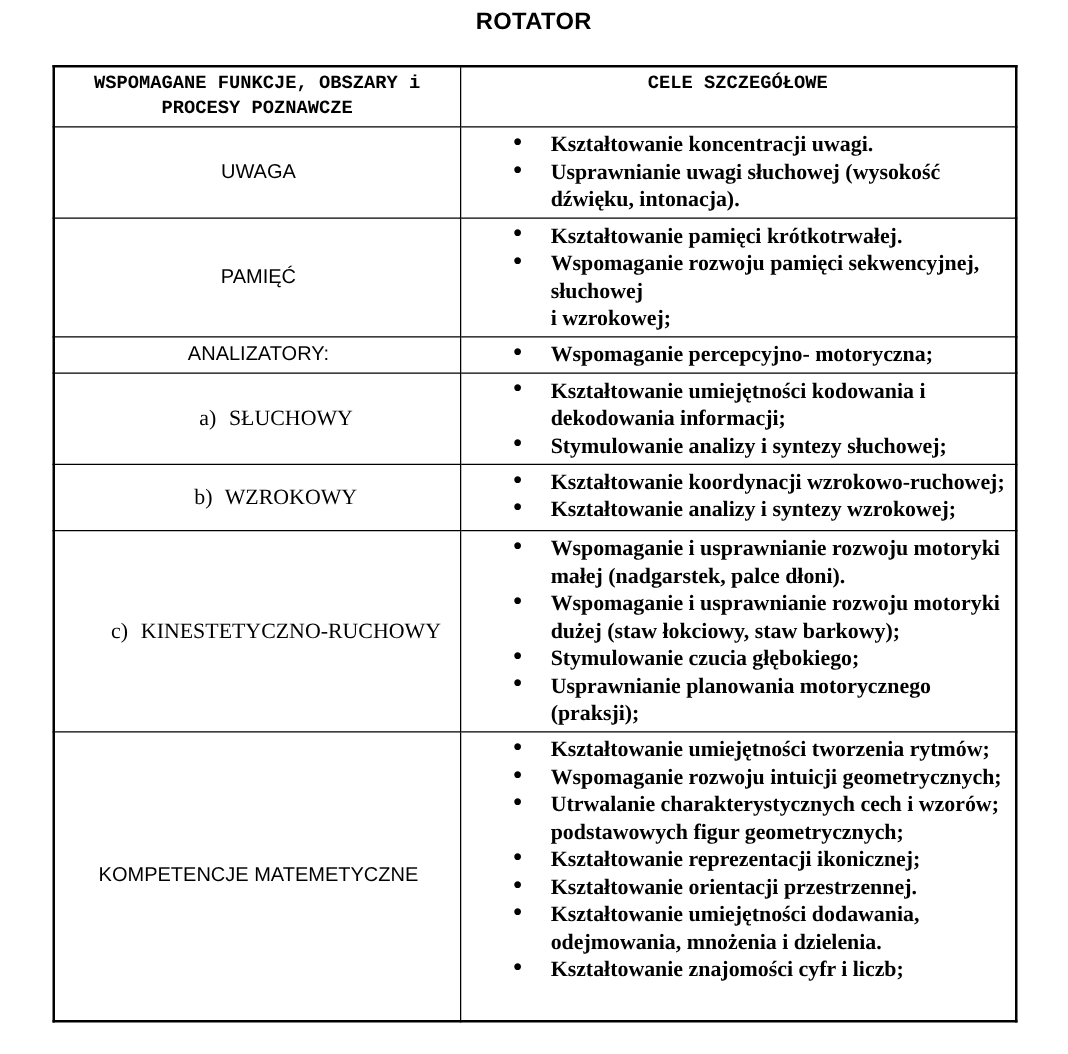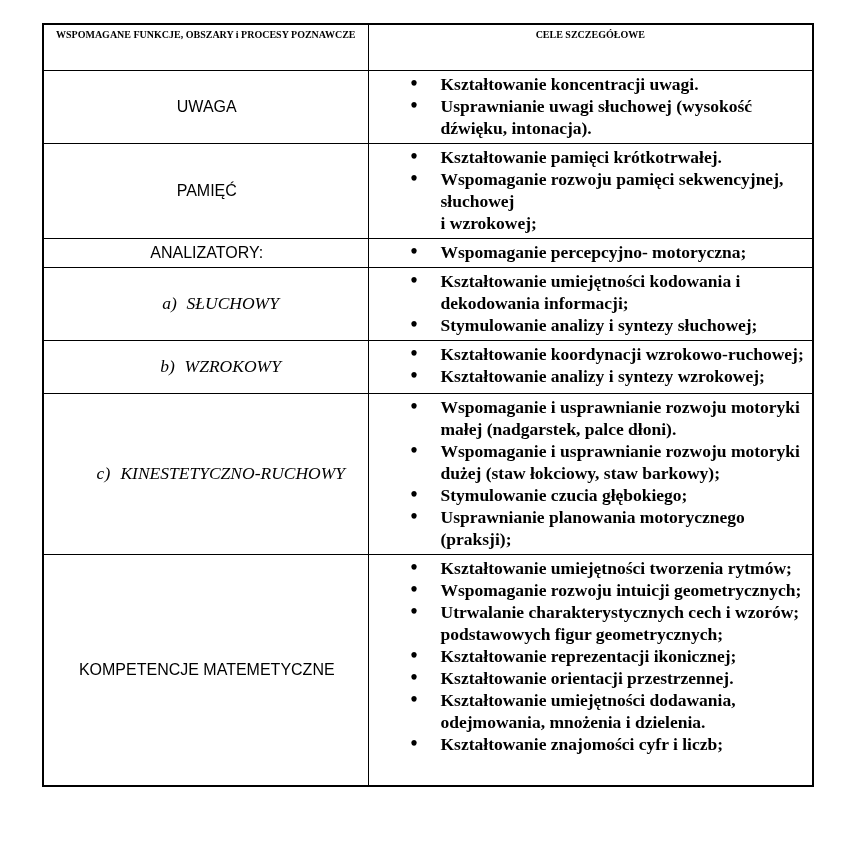--- a/index.html
+++ b/index.html
@@ -32,40 +32,39 @@
     border: 2px solid #000;
   }
   col.c-left  { width: 325px; }
   col.c-right { width: 445px; }
   th, td {
     border: 1px solid #000;
     padding: 0;
   }
   thead tr { height: 46px; }
   th.header-cell {
-    font-family: Liberation Serif, serif;
+    font-family: Liberation Mono, monospace;
     font-weight: bold;
-    font-size: 10px;
+    font-size: 15px;
     line-height: 1.35;
     text-align: center;
     vertical-align: top;
     padding: 3px 8px;
   }
   td.label-cell {
     vertical-align: middle;
     padding: 3px 8px 3px 10px;
     font-size: 16px;
     font-family: "Liberation Sans", sans-serif;
     text-align: center;
   }
   tr.sub td.label-cell {
     font-family: "Liberation Serif", serif;
     font-size: 17.5px;
     padding-left: 28px;
-    font-style: italic;
   }
   .prefix {
     display: inline-block;
     min-width: 34px;
   }
   td.goals-cell {
     vertical-align: top;
     padding: 2px 6px 4px 0;
     font-weight: bold;
   }
@@ -95,20 +94,21 @@
   tbody tr:nth-child(3) { height: 28px;  }
   tbody tr:nth-child(4) { height: 68px;  }
   tbody tr:nth-child(5) { height: 53px;  }
   tbody tr:nth-child(6) { height: 157px; }
   tbody tr:nth-child(7) { height: 232px; }
 </style>
 </head>
 <body>
 
 <div class="page">
+  <div class="doc-title">ROTATOR</div>
 
   <table class="rotator">
     <colgroup>
       <col class="c-left">
       <col class="c-right">
     </colgroup>
     <thead>
       <tr>
         <th class="header-cell">WSPOMAGANE FUNKCJE, OBSZARY i PROCESY POZNAWCZE</th>
         <th class="header-cell">CELE SZCZEGÓŁOWE</th>

